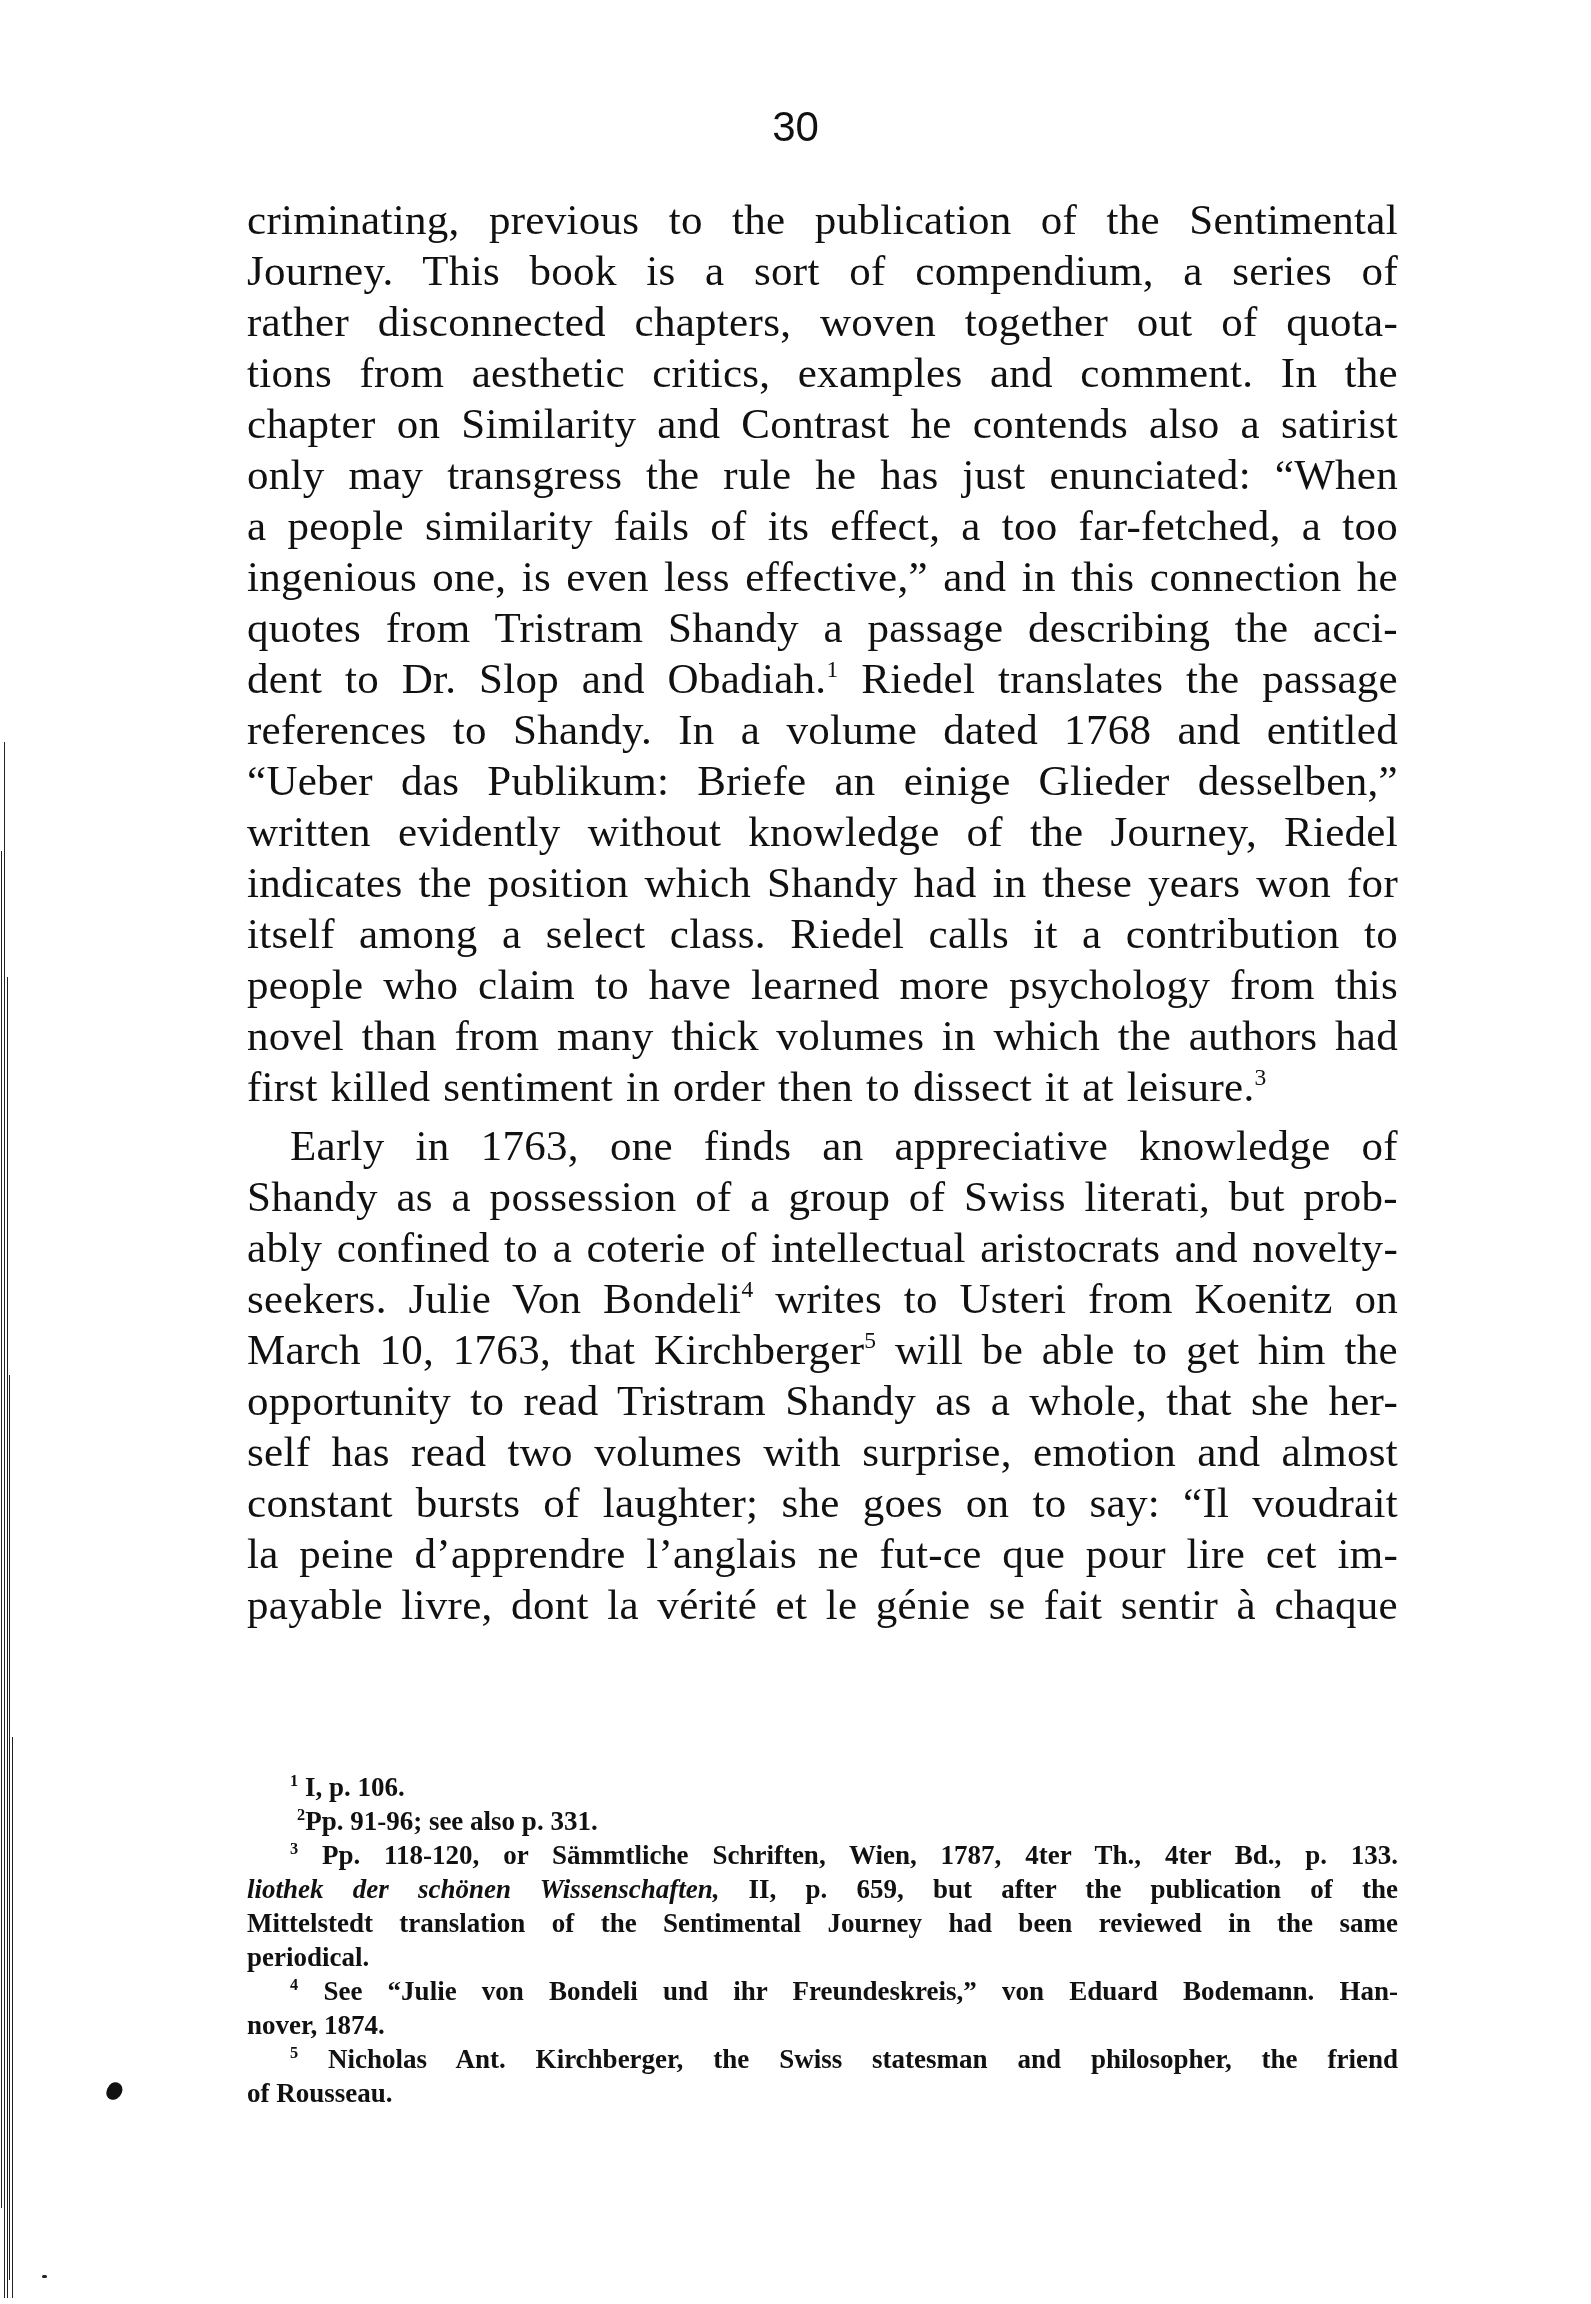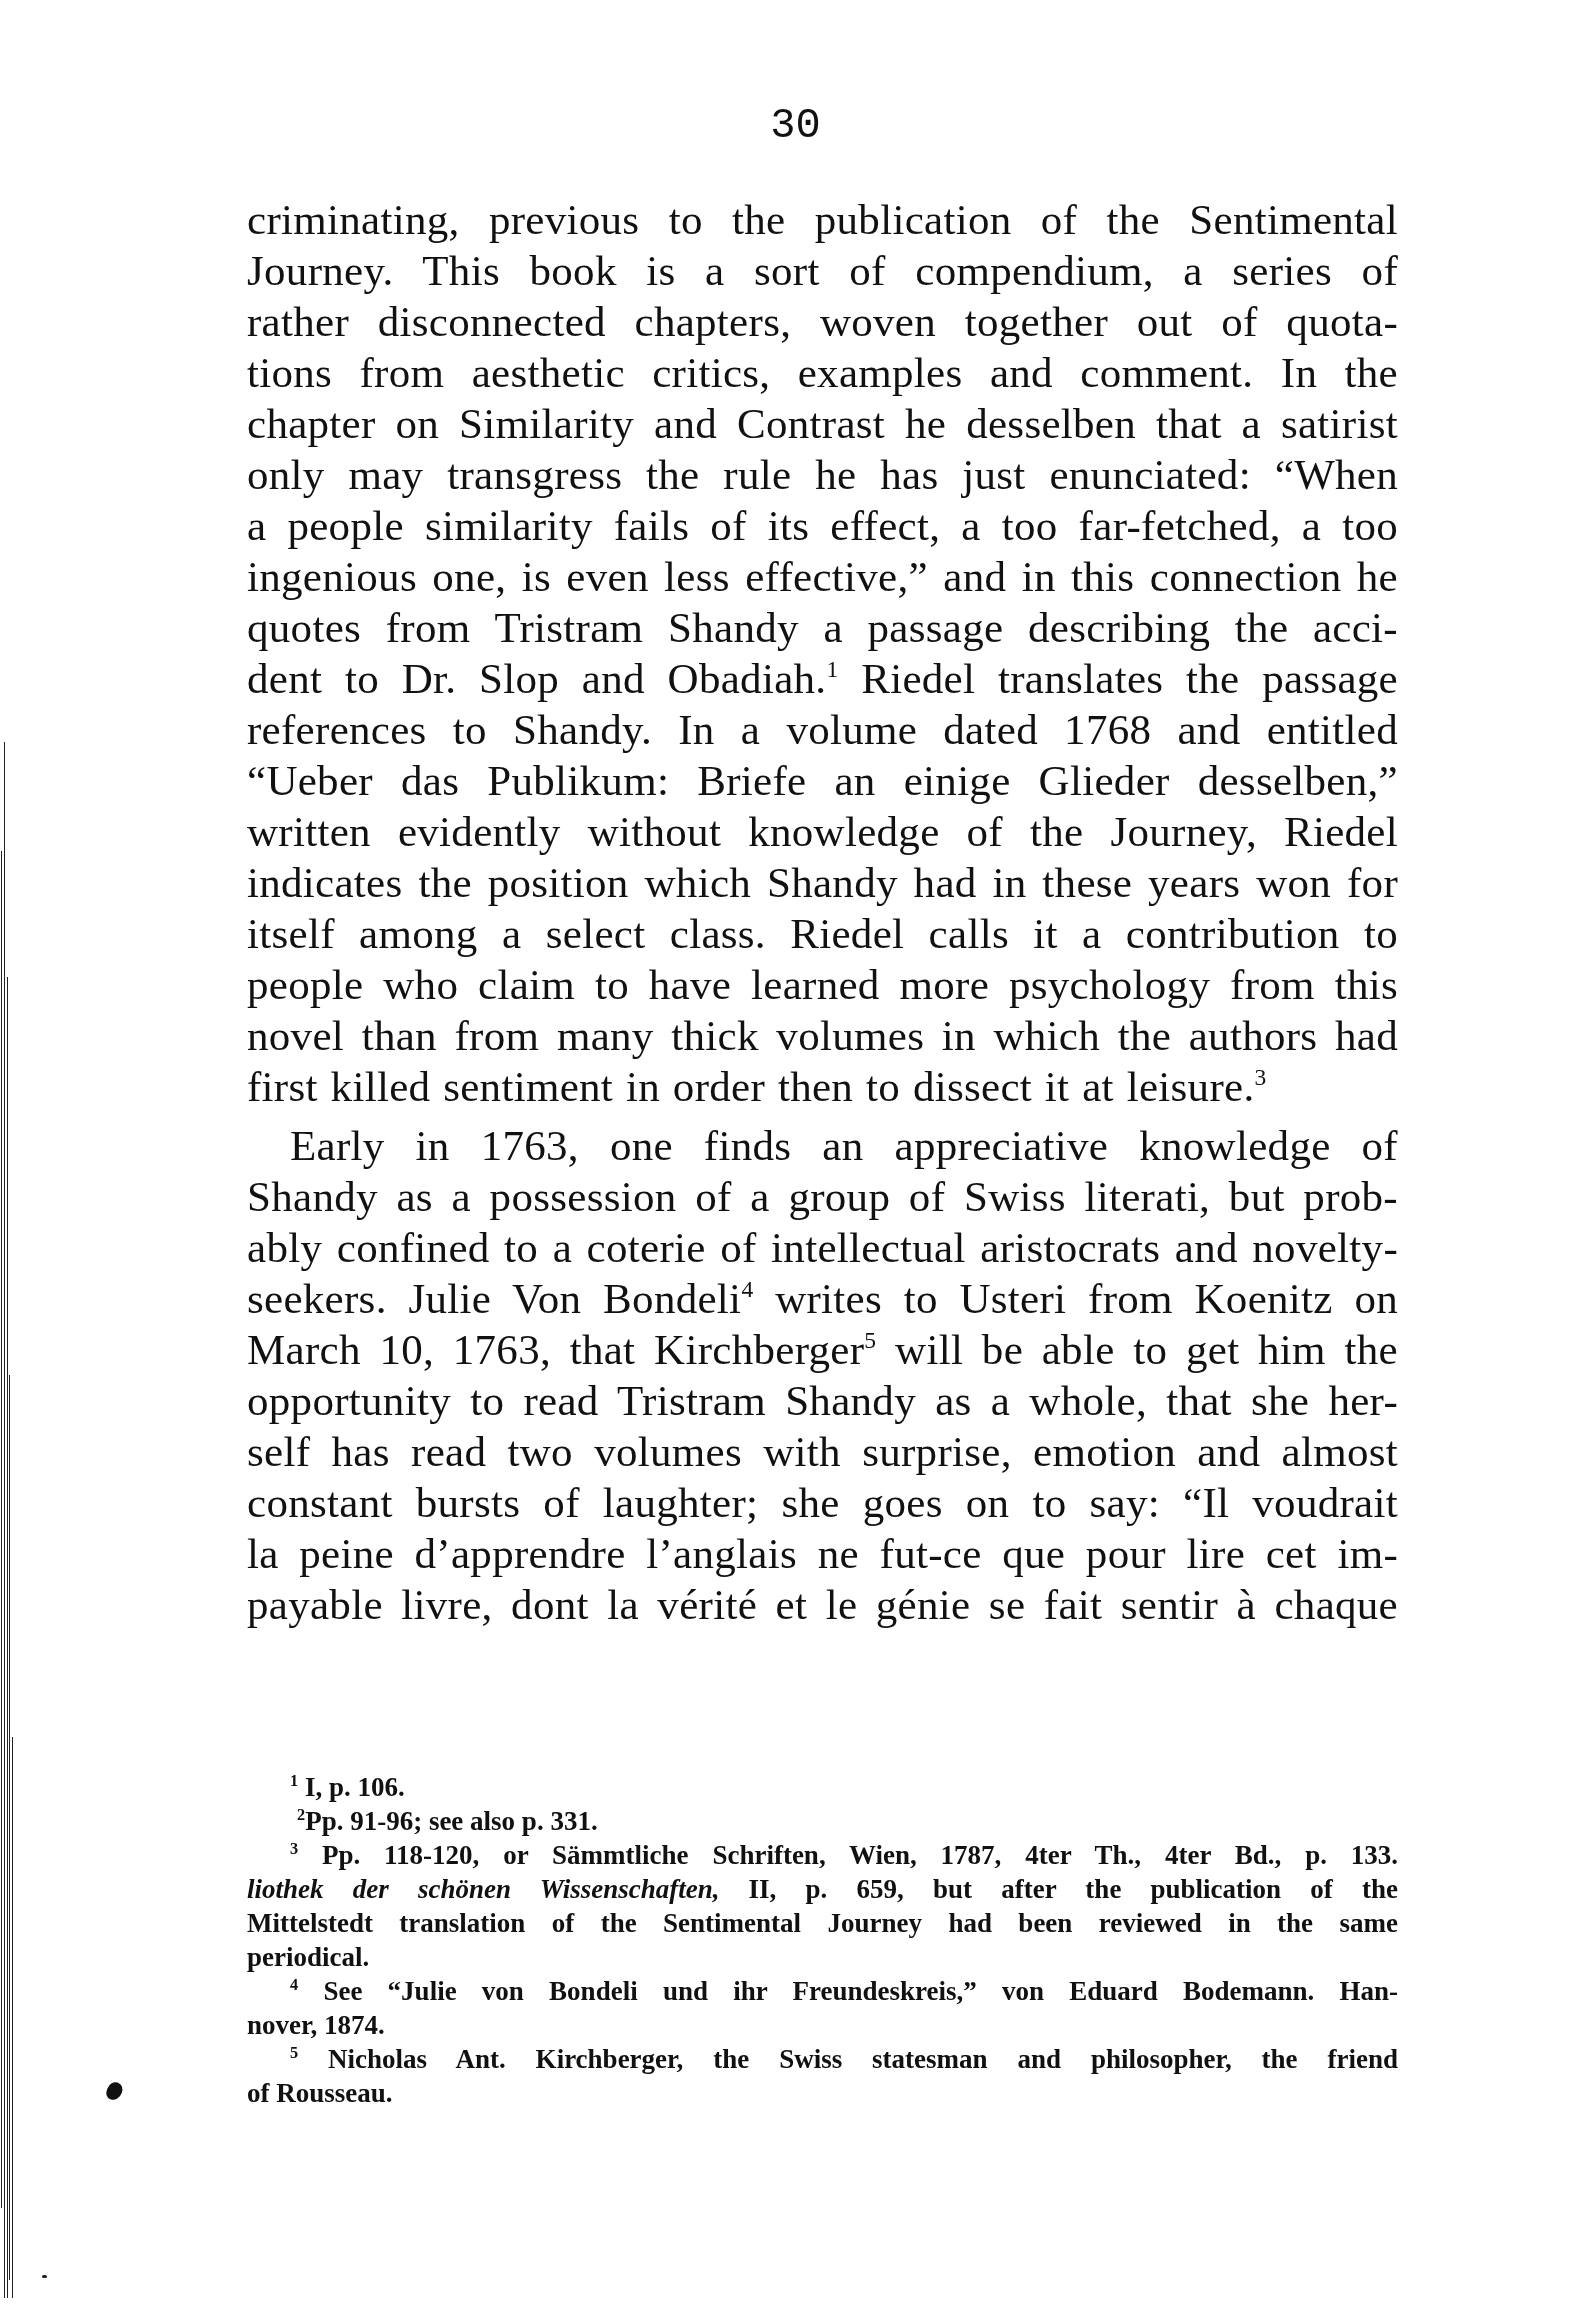--- a/index.html
+++ b/index.html
@@ -2,21 +2,21 @@
 <html style="font-size:14.5px"><head>
 <meta charset="utf-8">
 <style>
   html, body { margin: 0; padding: 0; background: #ffffff; }
   body {
     width: 1591px; height: 2304px; position: relative; overflow: hidden;
     font-family: "Liberation Serif", "DejaVu Serif", serif; color: #111;
   }
   .page-number {
     position: absolute; top: 101px; left: 0; width: 1591px; text-align: center;
-    font-size: 42px; line-height: 51px; font-family: Liberation Mono, monospace;
+    font-size: 42px; line-height: 51px; font-family: Liberation Sans, sans-serif;
   }
   .body-text {
     position: absolute; left: 247px; top: 194px; width: 1151px;
     font-size: 43px; line-height: 51px; text-align: justify;
     letter-spacing: 0.3px; word-spacing: 1.8px;
   }
   .line {
     display: block; height: 51px; white-space: nowrap; overflow: visible;
     text-align: justify; text-align-last: justify;
   }
@@ -47,21 +47,21 @@
 </head>
 <body>
 
 <div class="page-number">30</div>
 
 <div class="body-text">
   <span class="line">criminating, previous to the publication of the Sentimental</span>
   <span class="line">Journey.  This book is a sort of compendium, a series of</span>
   <span class="line">rather disconnected chapters, woven together out of quota-</span>
   <span class="line">tions from aesthetic critics, examples and comment.  In the</span>
-  <span class="line">chapter on Similarity and Contrast he desselben that a satirist</span>
+  <span class="line">chapter on Similarity and Contrast he contends also a satirist</span>
   <span class="line">only may transgress the rule he has just enunciated:  “When</span>
   <span class="line">a people similarity fails of its effect, a too far-fetched, a too</span>
   <span class="line">ingenious one, is even less effective,” and in this connection he</span>
   <span class="line">quotes from Tristram Shandy a passage describing the acci-</span>
   <span class="line"><span>dent to Dr. Slop and Obadiah.</span><sup class="ref">1</sup><span>  Riedel translates the passage</span></span>
   <span class="line">references to Shandy.  In a volume dated 1768 and entitled</span>
   <span class="line">“Ueber das Publikum:  Briefe an einige Glieder desselben,”</span>
   <span class="line">written evidently without knowledge of the Journey, Riedel</span>
   <span class="line">indicates the position which Shandy had in these years won for</span>
   <span class="line">itself among a select class.  Riedel calls it a contribution to</span>

